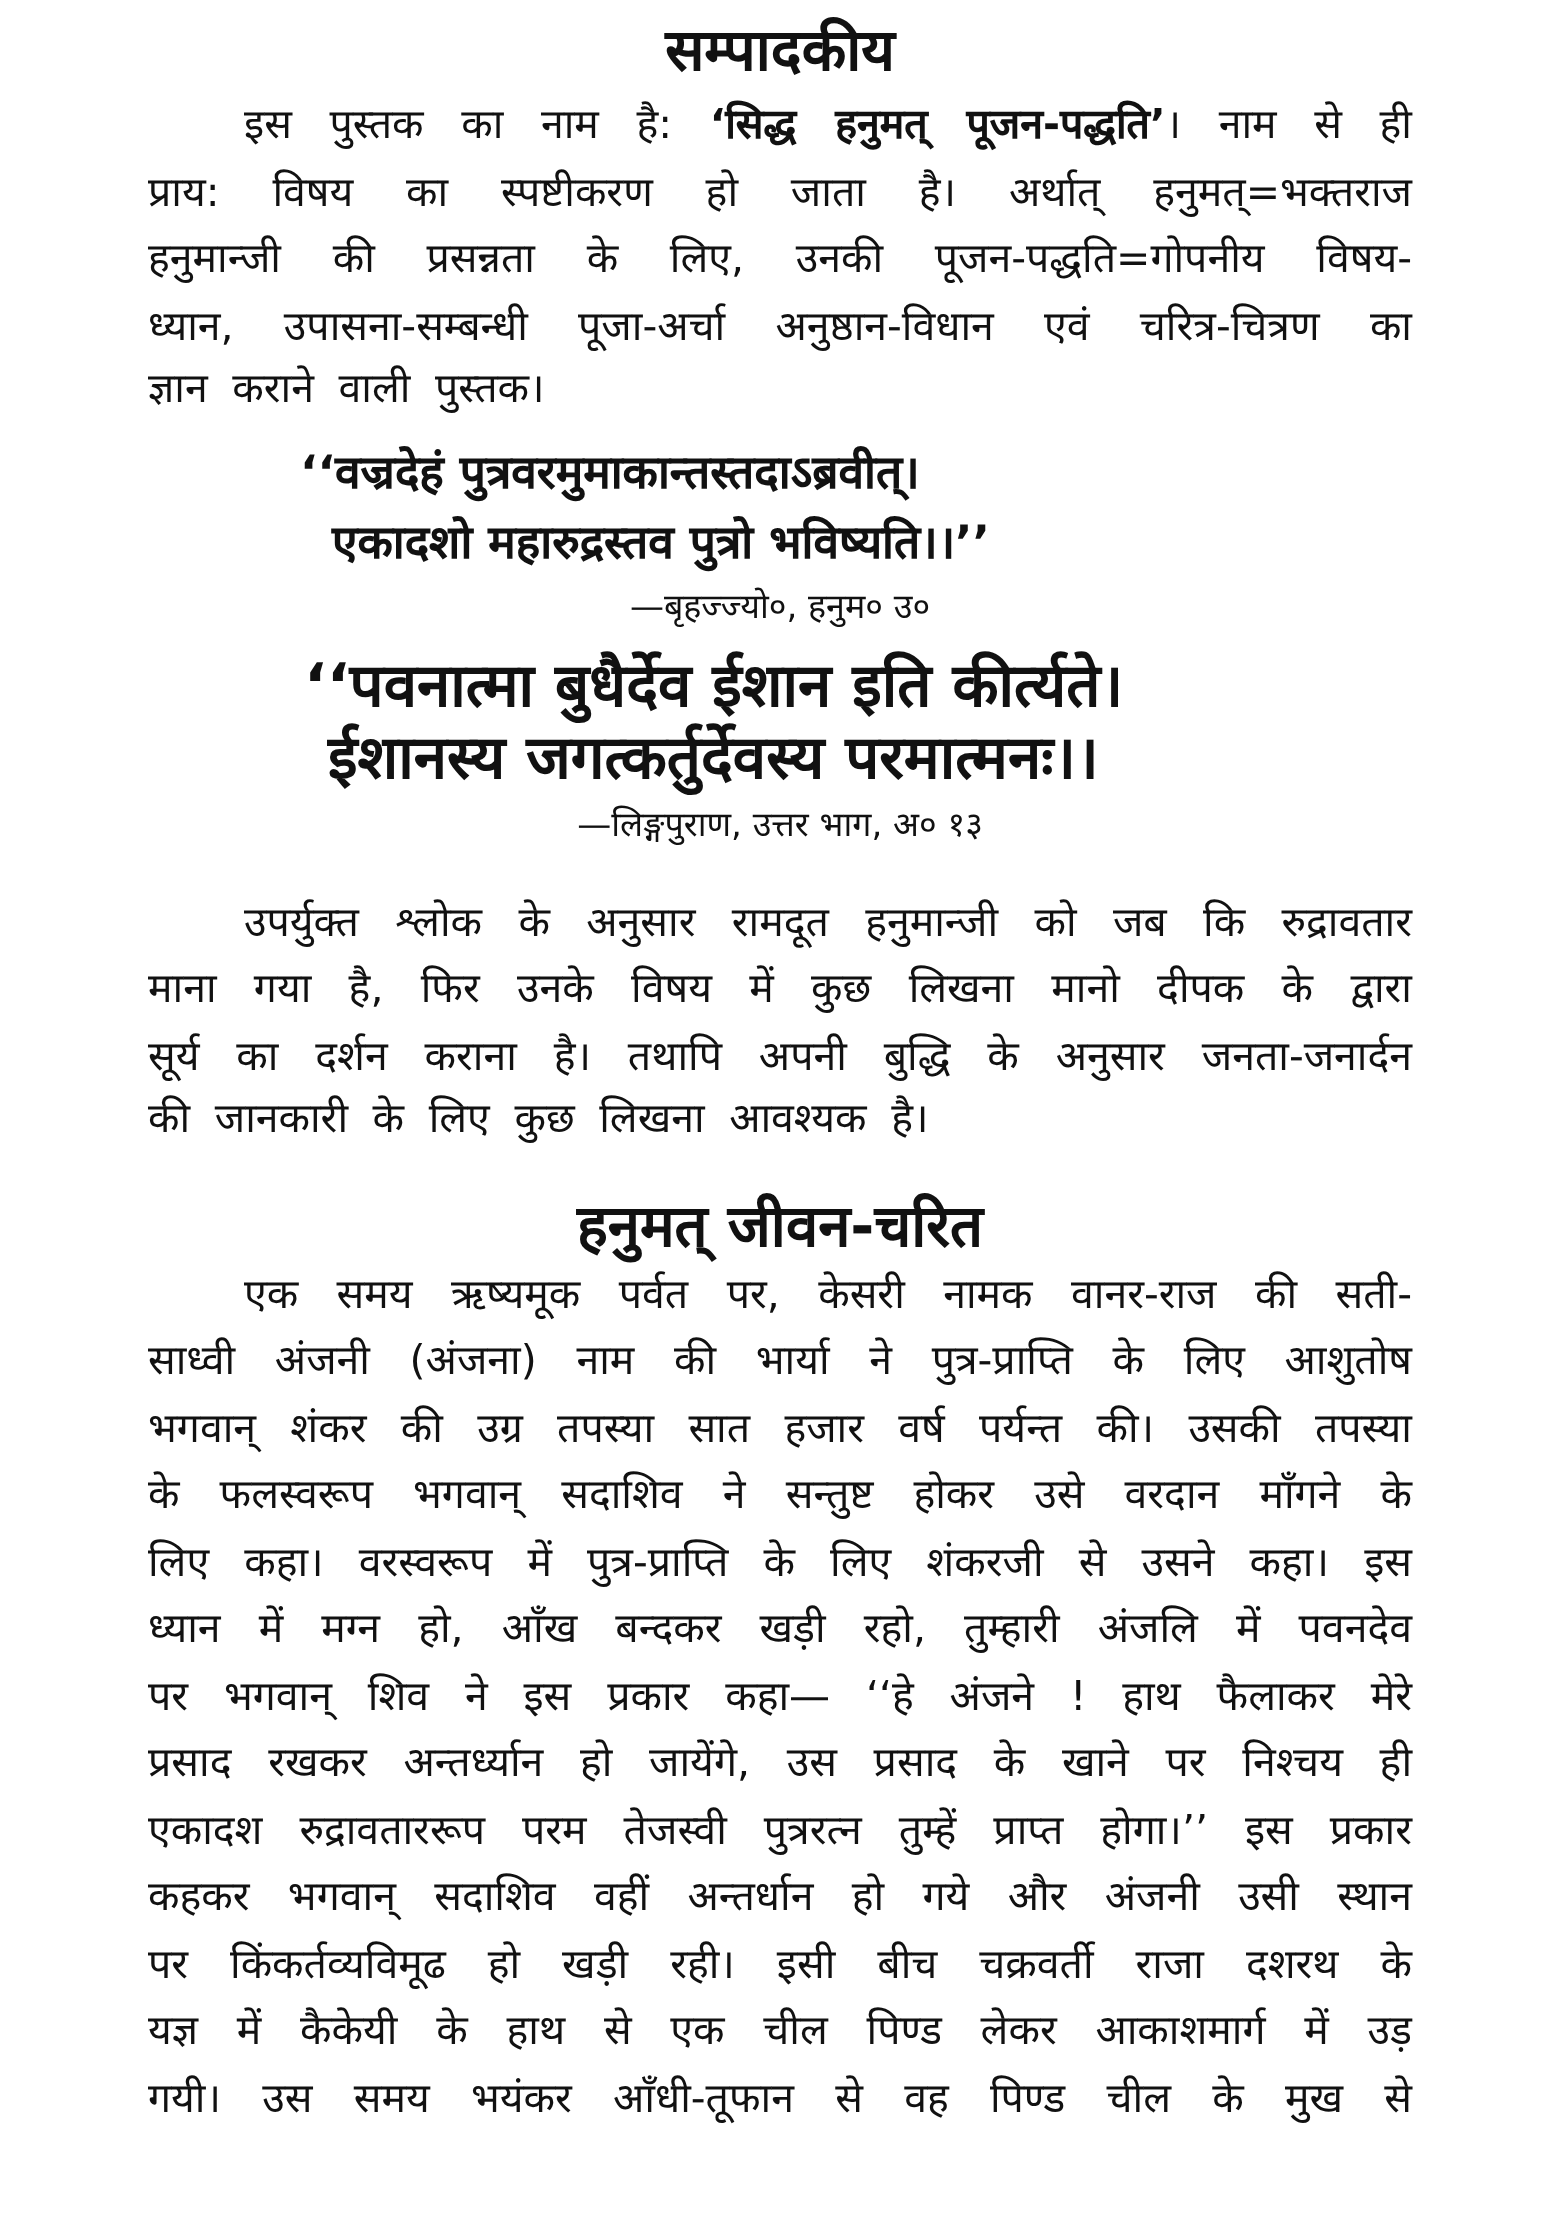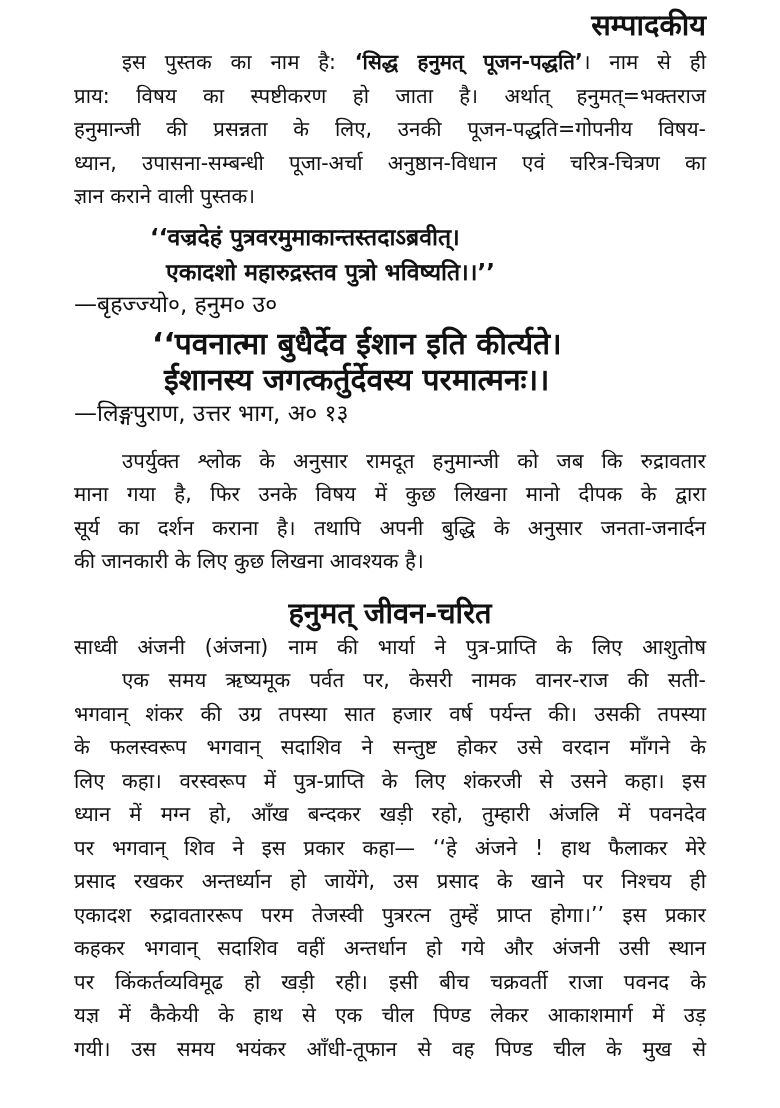--- a/index.html
+++ b/index.html
@@ -4,36 +4,36 @@
 <style>
   html, body { margin: 0; padding: 0; background: #ffffff; }
   body {
     width: 780px; height: 1108px; overflow: hidden;
     font-family: "DejaVu Sans", "Liberation Sans", sans-serif;
     color: #111111;
     position: relative;
   }
   .page { position: absolute; left: 74px; top: 0; width: 632px; }
   .title {
-    text-align: right; font-weight: bold; font-size: 29px;
+    text-align: center; font-weight: bold; font-size: 29px;
     margin: 4px 0 0 0; height: 42px; line-height: 42px;
   }
   .para { font-size: 20.5px; line-height: 33.5px; margin: 0; text-align: justify; }
   .line { display: block; white-space: nowrap; text-align-last: justify; text-align: justify; }
-  .line.last { text-align-last: left; }
+  .line.last { text-align-last: left; font-family: Liberation Mono, monospace; }
   .indent { padding-left: 48px; }
   .para .bold { font-weight: bold; }
   .verse { font-weight: bold; font-size: 23px; line-height: 35px; margin: 0; }
   .verse1 { margin-top: 6px; padding-left: 76px; }
   .verse1 .line { text-align-last: left; }
   .verse2 { margin-top: 8px; padding-left: 78px; font-size: 30px; line-height: 36.5px; }
   .verse2 .line { text-align-last: left; }
   .verse .l2 { padding-left: 16px; }
   .verse2 .l2, .verse2 .l3, .verse2 .l4 { padding-left: 12px; }
-  .cite { text-align: left; font-size: 23px; line-height: 28px; margin: 0; padding-right: 0; }
+  .cite { text-align: center; font-size: 17px; line-height: 28px; margin: 0; padding-right: 0; }
   .section-title {
     text-align: center; font-weight: bold; font-size: 29px;
     line-height: 36px; margin: 16px 0 0 0;
   }
   .gap { height: 18px; }
 </style>
 </head>
 <body>
 
 <div class="page">
@@ -65,28 +65,28 @@
   <p class="para">
     <span class="line indent">उपर्युक्त श्लोक के अनुसार रामदूत हनुमान्जी को जब कि रुद्रावतार</span>
     <span class="line">माना गया है, फिर उनके विषय में कुछ लिखना मानो दीपक के द्वारा</span>
     <span class="line">सूर्य का दर्शन कराना है। तथापि अपनी बुद्धि के अनुसार जनता-जनार्दन</span>
     <span class="line last">की जानकारी के लिए कुछ लिखना आवश्यक है।</span>
   </p>
 
   <h2 class="section-title">हनुमत् जीवन-चरित</h2>
 
   <p class="para">
+    <span class="line indent">एक समय ऋष्यमूक पर्वत पर, केसरी नामक वानर-राज की सती-</span>
     <span class="line">साध्वी अंजनी (अंजना) नाम की भार्या ने पुत्र-प्राप्ति के लिए आशुतोष</span>
-    <span class="line indent">एक समय ऋष्यमूक पर्वत पर, केसरी नामक वानर-राज की सती-</span>
     <span class="line">भगवान् शंकर की उग्र तपस्या सात हजार वर्ष पर्यन्त की। उसकी तपस्या</span>
     <span class="line">के फलस्वरूप भगवान् सदाशिव ने सन्तुष्ट होकर उसे वरदान माँगने के</span>
     <span class="line">लिए कहा। वरस्वरूप में पुत्र-प्राप्ति के लिए शंकरजी से उसने कहा। इस</span>
     <span class="line">ध्यान में मग्न हो, आँख बन्दकर खड़ी रहो, तुम्हारी अंजलि में पवनदेव</span>
     <span class="line">पर भगवान् शिव ने इस प्रकार कहा— ‘‘हे अंजने ! हाथ फैलाकर मेरे</span>
     <span class="line">प्रसाद रखकर अन्तर्ध्यान हो जायेंगे, उस प्रसाद के खाने पर निश्चय ही</span>
     <span class="line">एकादश रुद्रावताररूप परम तेजस्वी पुत्ररत्न तुम्हें प्राप्त होगा।’’ इस प्रकार</span>
     <span class="line">कहकर भगवान् सदाशिव वहीं अन्तर्धान हो गये और अंजनी उसी स्थान</span>
-    <span class="line">पर किंकर्तव्यविमूढ हो खड़ी रही। इसी बीच चक्रवर्ती राजा पवनद के</span>
+    <span class="line">पर किंकर्तव्यविमूढ हो खड़ी रही। इसी बीच चक्रवर्ती राजा दशरथ के</span>
     <span class="line">यज्ञ में कैकेयी के हाथ से एक चील पिण्ड लेकर आकाशमार्ग में उड़</span>
     <span class="line">गयी। उस समय भयंकर आँधी-तूफान से वह पिण्ड चील के मुख से</span>
   </p>
 
 </div>
 
 </body></html>

